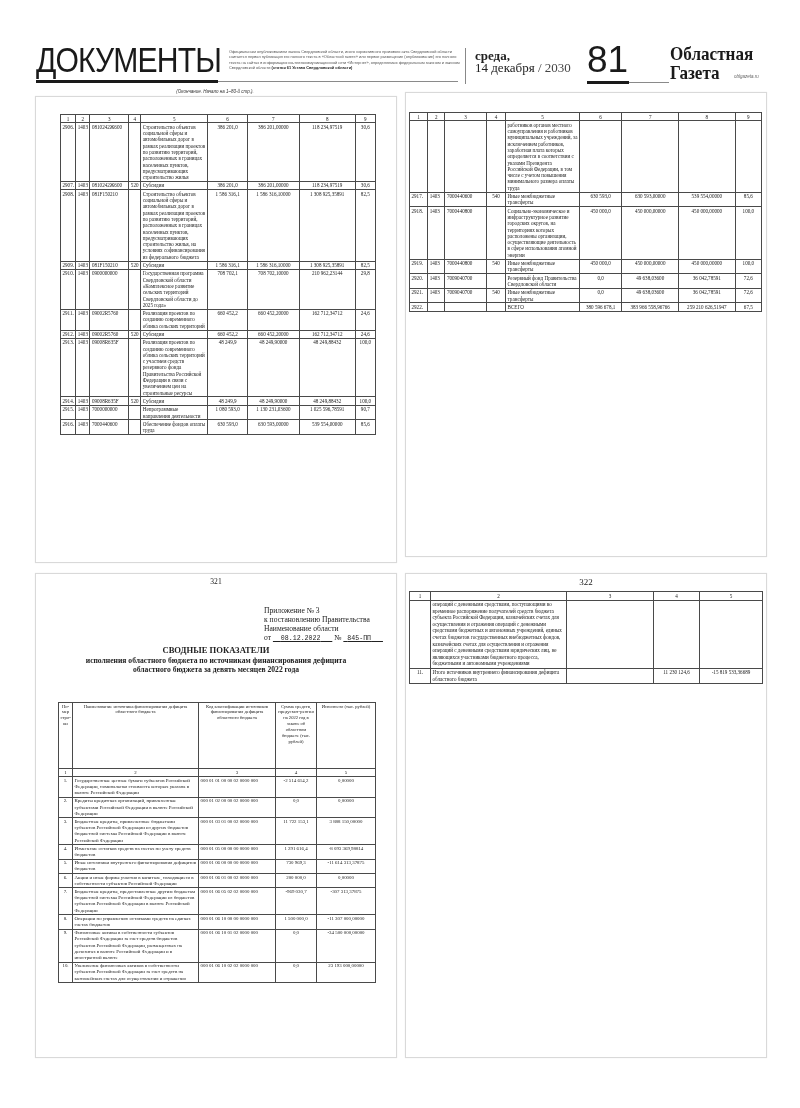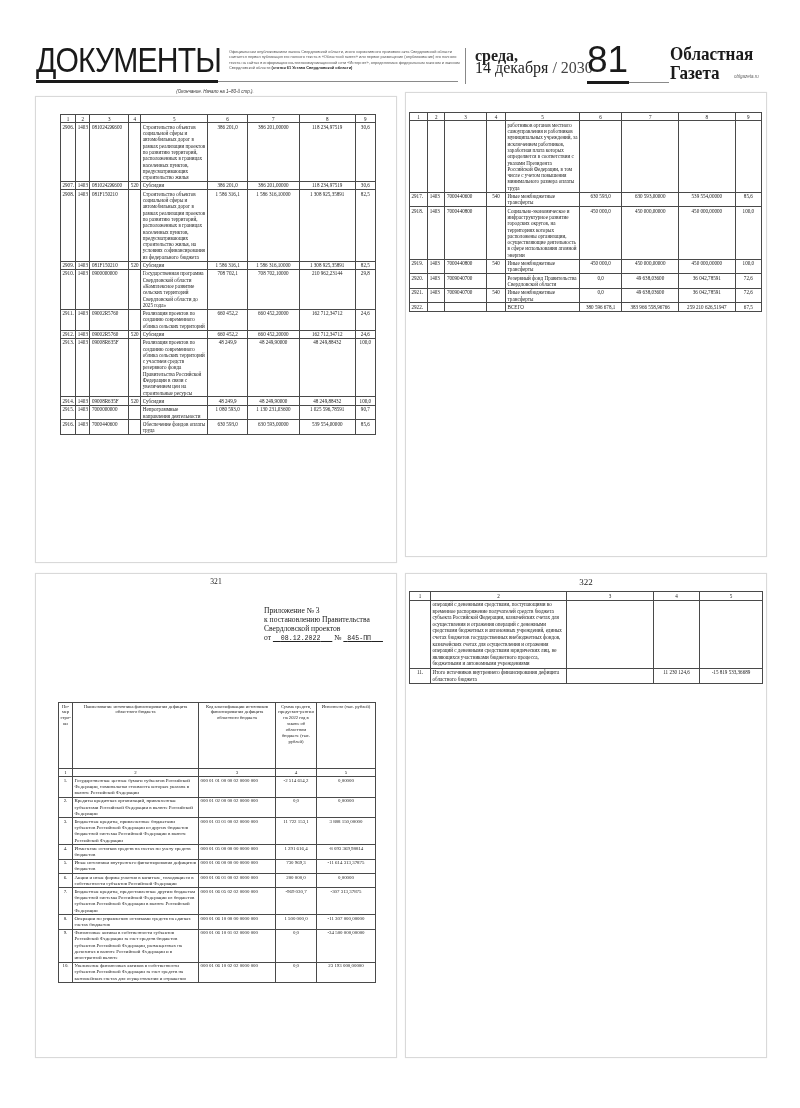--- a/index.html
+++ b/index.html
@@ -10,21 +10,21 @@
   .masthead { position: absolute; left: 0; top: 0; width: 800px; height: 92px; }
   .mh-title { position: absolute; left: 36px; top: 42px; font-family: "Liberation Sans", sans-serif;
     font-size: 35px; font-weight: 400; letter-spacing: -1px; color: #1a1a1a; transform: scaleX(0.86);
     transform-origin: left top; line-height: 1; }
   .mh-title-rule { position: absolute; left: 36px; top: 80px; width: 182px; height: 3px; background: #1a1a1a; }
   .mh-rule { position: absolute; left: 218px; top: 81px; width: 240px; height: 1px; background: #8a8a8a; }
   .mh-notice { position: absolute; left: 229px; top: 49px; width: 236px; font-family: "Liberation Sans", sans-serif;
     font-size: 3.9px; line-height: 5.3px; color: #555; }
   .mh-notice b { color: #222; }
   .mh-vsep { position: absolute; left: 465px; top: 48px; width: 1px; height: 36px; background: #888; }
-  .mh-date { position: absolute; left: 475px; top: 50px; font-family: "Liberation Serif", serif; font-size: 16px;
+  .mh-date { position: absolute; left: 475px; top: 50px; font-family: "Liberation Serif", serif; font-size: 13px;
     line-height: 12px; color: #222; }
   .mh-date .day { font-weight: 700; }
   .mh-date .md { font-weight: 400; }
   .mh-date .yr { font-weight: 400; color: #444; }
   .mh-num { position: absolute; left: 587px; top: 41px; font-family: "Liberation Sans", sans-serif; font-size: 37px;
     line-height: 1; color: #1a1a1a; font-weight: 400; }
   .mh-num-rule { position: absolute; left: 587px; top: 81px; width: 42px; height: 3px; background: #1a1a1a; }
   .mh-num-rule2 { position: absolute; left: 629px; top: 82px; width: 40px; height: 1px; background: #8a8a8a; }
   .mh-brand { position: absolute; left: 670px; top: 44px; font-family: "Liberation Serif", serif; font-size: 19px;
     font-weight: 700; line-height: 19px; color: #1a1a1a; transform: scaleX(0.9); transform-origin: left top; }
@@ -336,28 +336,30 @@
         </tr>
       </tbody>
   </table>
 </div>
 
 <div class="panel" style="left:35px; top:573px; width:362px; height:485px;">
   <div class="panel-num" style="top:3px; font-size:7.6px;">321</div>
   <div class="app-block">
     <div>Приложение № 3</div>
     <div>к постановлению Правительства</div>
-    <div>Свердловской проектов</div>
+    <div>Наименование области</div>
     <div>
       <span>от</span>
       <span class="mono">&nbsp;&nbsp;<span>08.12.2022</span>&nbsp;&nbsp;&nbsp;</span>
       <span>№</span>
       <span class="mono">&nbsp;<span>845-ПП</span>&nbsp;&nbsp;&nbsp;</span>
     </div>
   </div>
+  <div class="sv-title sv-h1">СВОДНЫЕ ПОКАЗАТЕЛИ</div>
+  <div class="sv-title sv-h2">исполнения областного бюджета по источникам финансирования дефицита областного бюджета за девять месяцев 2022 года</div>
   <table class="doc" id="t321" style="left:22px; top:128px; width:317px; font-size:4.9px; line-height:6.2px;">
     <colgroup>
         <col style="width:14px">
         <col style="width:126px">
         <col style="width:77px">
         <col style="width:41px">
         <col style="width:59px">
       </colgroup>
     <thead>
       <tr id="t321h">

